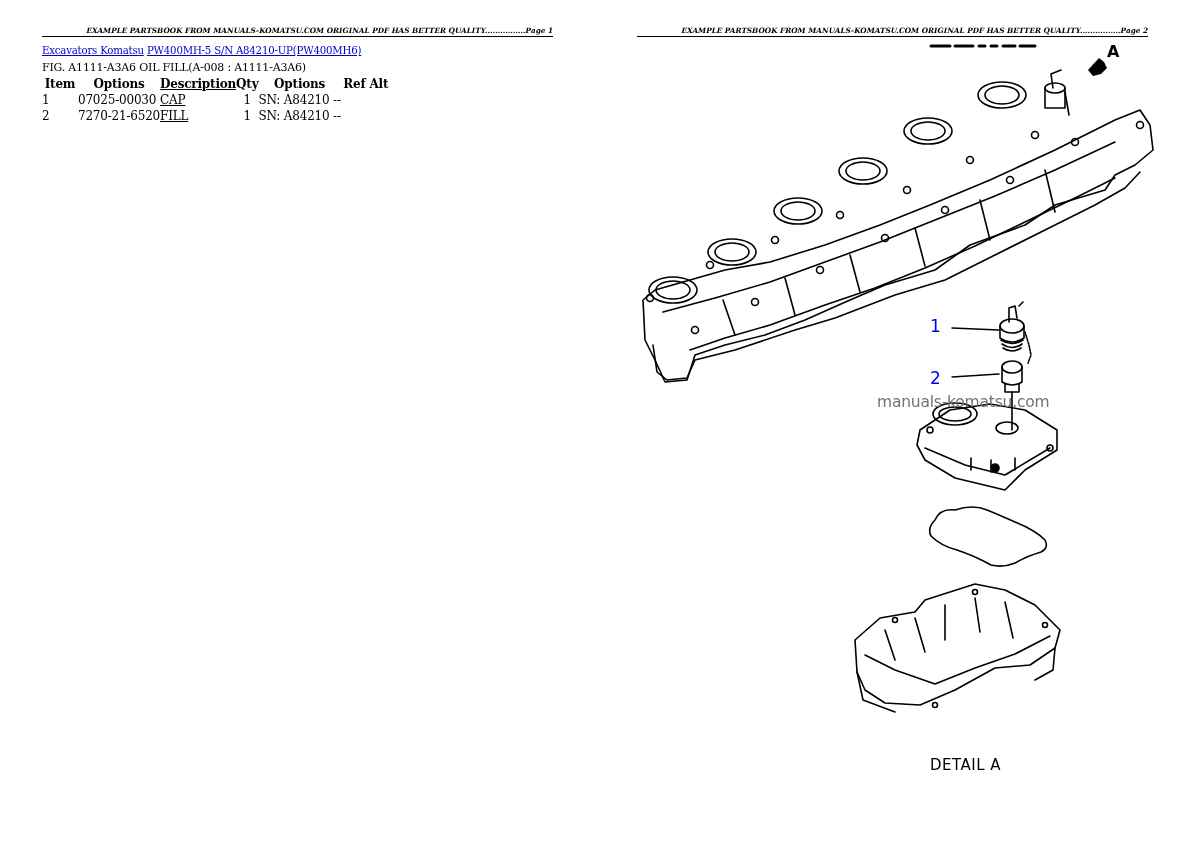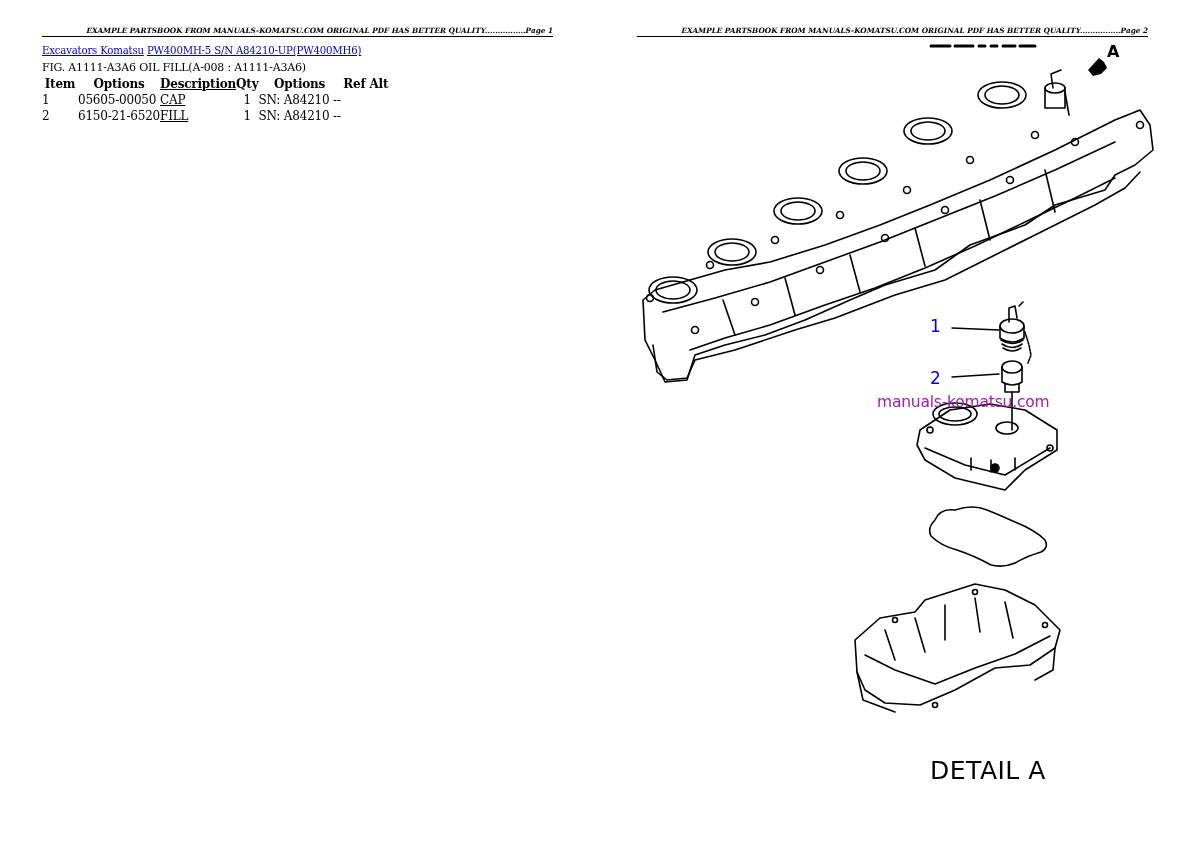--- a/index.html
+++ b/index.html
@@ -23,22 +23,22 @@
   .c-part { width:74px; }
   .c-desc { width:68px;text-decoration:underline; }
   .c-qty { width:22px;margin-top:48px; }
   .c-opt { width:72px;text-align:center; }
   .c-ref { width:50px; }
   td.c-item { padding-left:8px; width:28px; }
   td.c-qty { text-align:center; }
   td.c-opt { padding-left:2px; }
   .diagram { position:absolute; left:0; top:0; width:595px; height:842px; }
   .callout { position:absolute; font-family:"DejaVu Sans", sans-serif; color:#0000ee; font-size:17px; }
-  .watermark { position:absolute; font-family:"DejaVu Sans", sans-serif; color:#a21caf; font-size:15.5px; white-space:nowrap; letter-spacing:-0.2px; }
-  .detail-label { position:absolute; font-family:"DejaVu Sans", sans-serif; font-size:25px; color:#000; letter-spacing:0.5px; }
+  .watermark { position:absolute; font-family:"DejaVu Sans", sans-serif; color:#737373; font-size:15.5px; white-space:nowrap; letter-spacing:-0.2px; }
+  .detail-label { position:absolute; font-family:"DejaVu Sans", sans-serif; font-size:15px; color:#000; letter-spacing:0.5px; }
   .view-label { position:absolute; font-family:"DejaVu Sans", sans-serif; font-size:16px; font-weight:bold; }
 </style>
 </head>
 <body>
 
 <div class="page page-left">
   <div class="page-header">EXAMPLE PARTSBOOK FROM MANUALS-KOMATSU.COM ORIGINAL PDF HAS BETTER QUALITY................Page 1</div>
   <div class="header-rule"></div>
 
   <div class="breadcrumb">
@@ -55,29 +55,29 @@
         <th class="c-part">Options</th>
         <th class="c-desc">Description</th>
         <th class="c-qty">Qty</th>
         <th class="c-opt">Options</th>
         <th class="c-ref">Ref Alt</th>
       </tr>
     </thead>
     <tbody>
       <tr>
         <td class="c-item">1</td>
-        <td class="c-part">05605-00050</td>
+        <td class="c-part">07025-00030</td>
         <td class="c-desc">CAP</td>
         <td class="c-qty">1</td>
         <td class="c-opt">SN: A84210 --</td>
         <td class="c-ref"></td>
       </tr>
       <tr>
         <td class="c-item">2</td>
-        <td class="c-part">6150-21-6520</td>
+        <td class="c-part">7270-21-6520</td>
         <td class="c-desc">FILL</td>
         <td class="c-qty">1</td>
         <td class="c-opt">SN: A84210 --</td>
         <td class="c-ref"></td>
       </tr>
     </tbody>
   </table>
 </div>
 
 <div class="page page-right">

